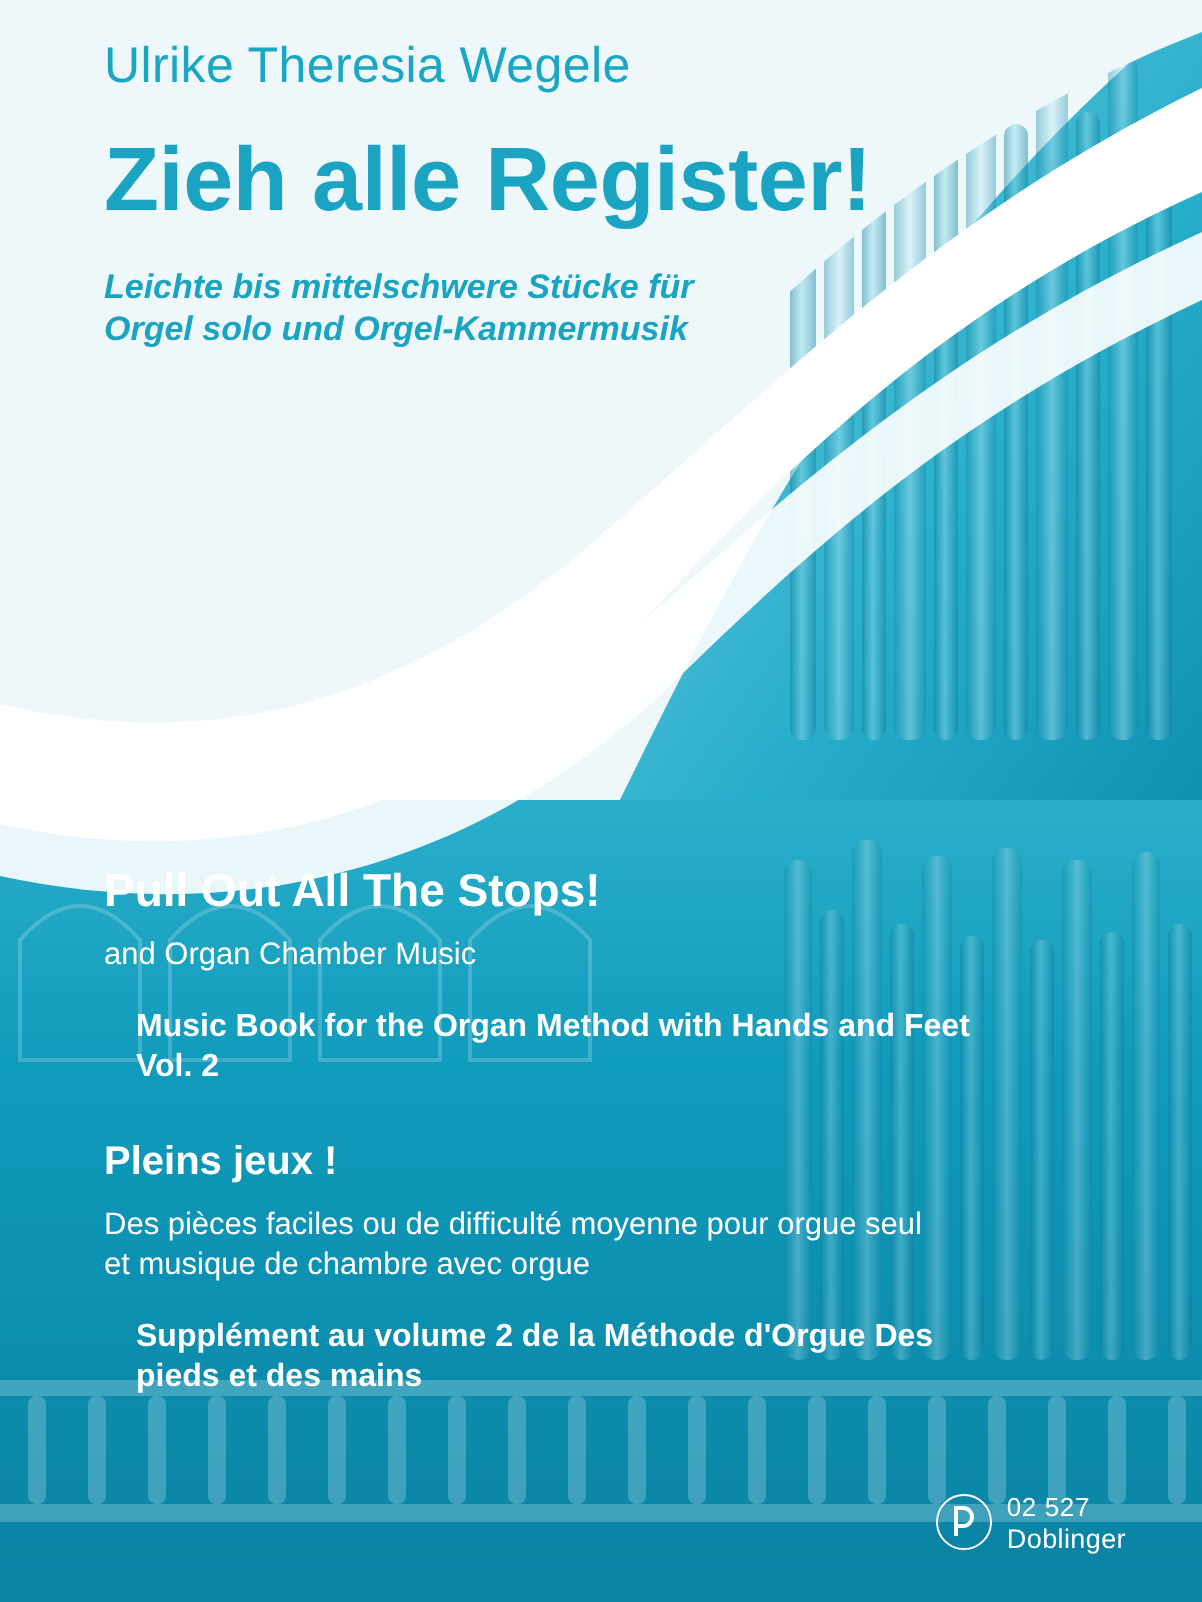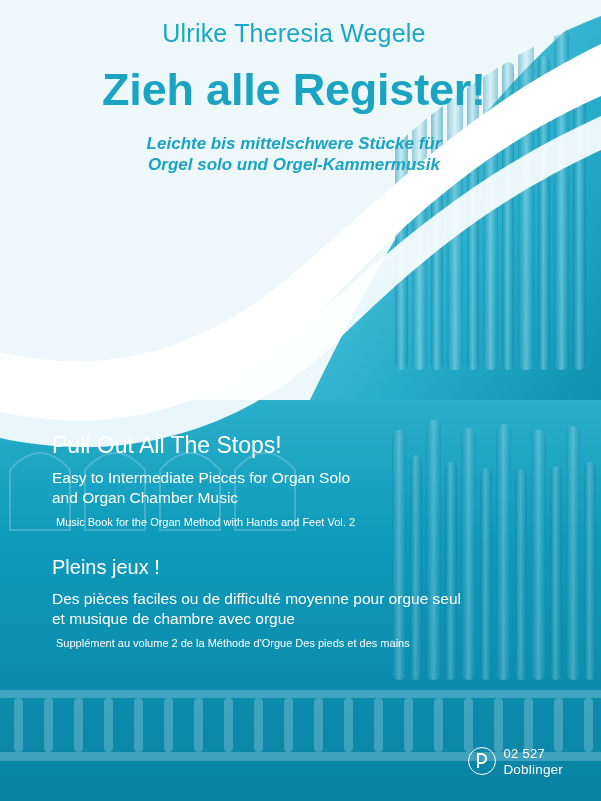--- a/index.html
+++ b/index.html
@@ -43,25 +43,24 @@
     inset: 0;
     width: 601px;
     height: 801px;
     display: block;
     pointer-events: none;
   }
 
   
   .top-text {
     position: absolute;
-    left: 39px;
+    left: 52px;
     top: 18px;
     width: 510px;
     z-index: 5;
-    text-align: center;
   }
   .composer {
     color: #1ba7c4;
     font-size: 25px;
     font-weight: 400;
     letter-spacing: .2px;
     line-height: 1.2;
     margin: 0 0 18px 0;
   }
   .main-title {
@@ -92,35 +91,35 @@
     position: absolute;
     left: 52px;
     top: 432px;
     width: 470px;
     z-index: 5;
     color: #ffffff;
   }
   .lang-block { margin-bottom: 26px; }
   .lang-title {
     font-size: 23px;
-    font-weight: 400;
+    font-weight: 700;
     line-height: 1.15;
     margin: 0 0 10px 0;
   }
   .lang-sub {
     font-size: 15.5px;
     font-weight: 400;
     line-height: 1.28;
     margin: 0 0 8px 0;
   }
   .lang-note {
-    font-size: 11px;
-    font-weight: 400;
+    font-size: 16px;
+    font-weight: 700;
     line-height: 1.25;
-    margin: 4px;
+    margin: 16px;
   }
   .fr-title { font-size: 20px; }
 
   
   .publisher {
     position: absolute;
     right: 38px;
     bottom: 22px;
     z-index: 6;
     color: #ffffff;
@@ -286,21 +285,20 @@
       <div>Leichte bis mittelschwere Stücke für</div>
       <div>Orgel solo und Orgel-Kammermusik</div>
     </div>
   </div>
 
   <div class="lower-text">
 
     <div class="lang-block">
       <div class="lang-title">Pull Out All The Stops!</div>
       <div class="lang-sub">
-        <div>Easy to Intermediate Pieces for Organ Solo</div>
         <div>and Organ Chamber Music</div>
       </div>
       <div class="lang-note">Music Book for the Organ Method with Hands and Feet Vol. 2</div>
     </div>
 
     <div class="lang-block">
       <div class="lang-title fr-title">Pleins jeux !</div>
       <div class="lang-sub">
         <div>Des pièces faciles ou de difficulté moyenne pour orgue seul</div>
         <div>et musique de chambre avec orgue</div>

